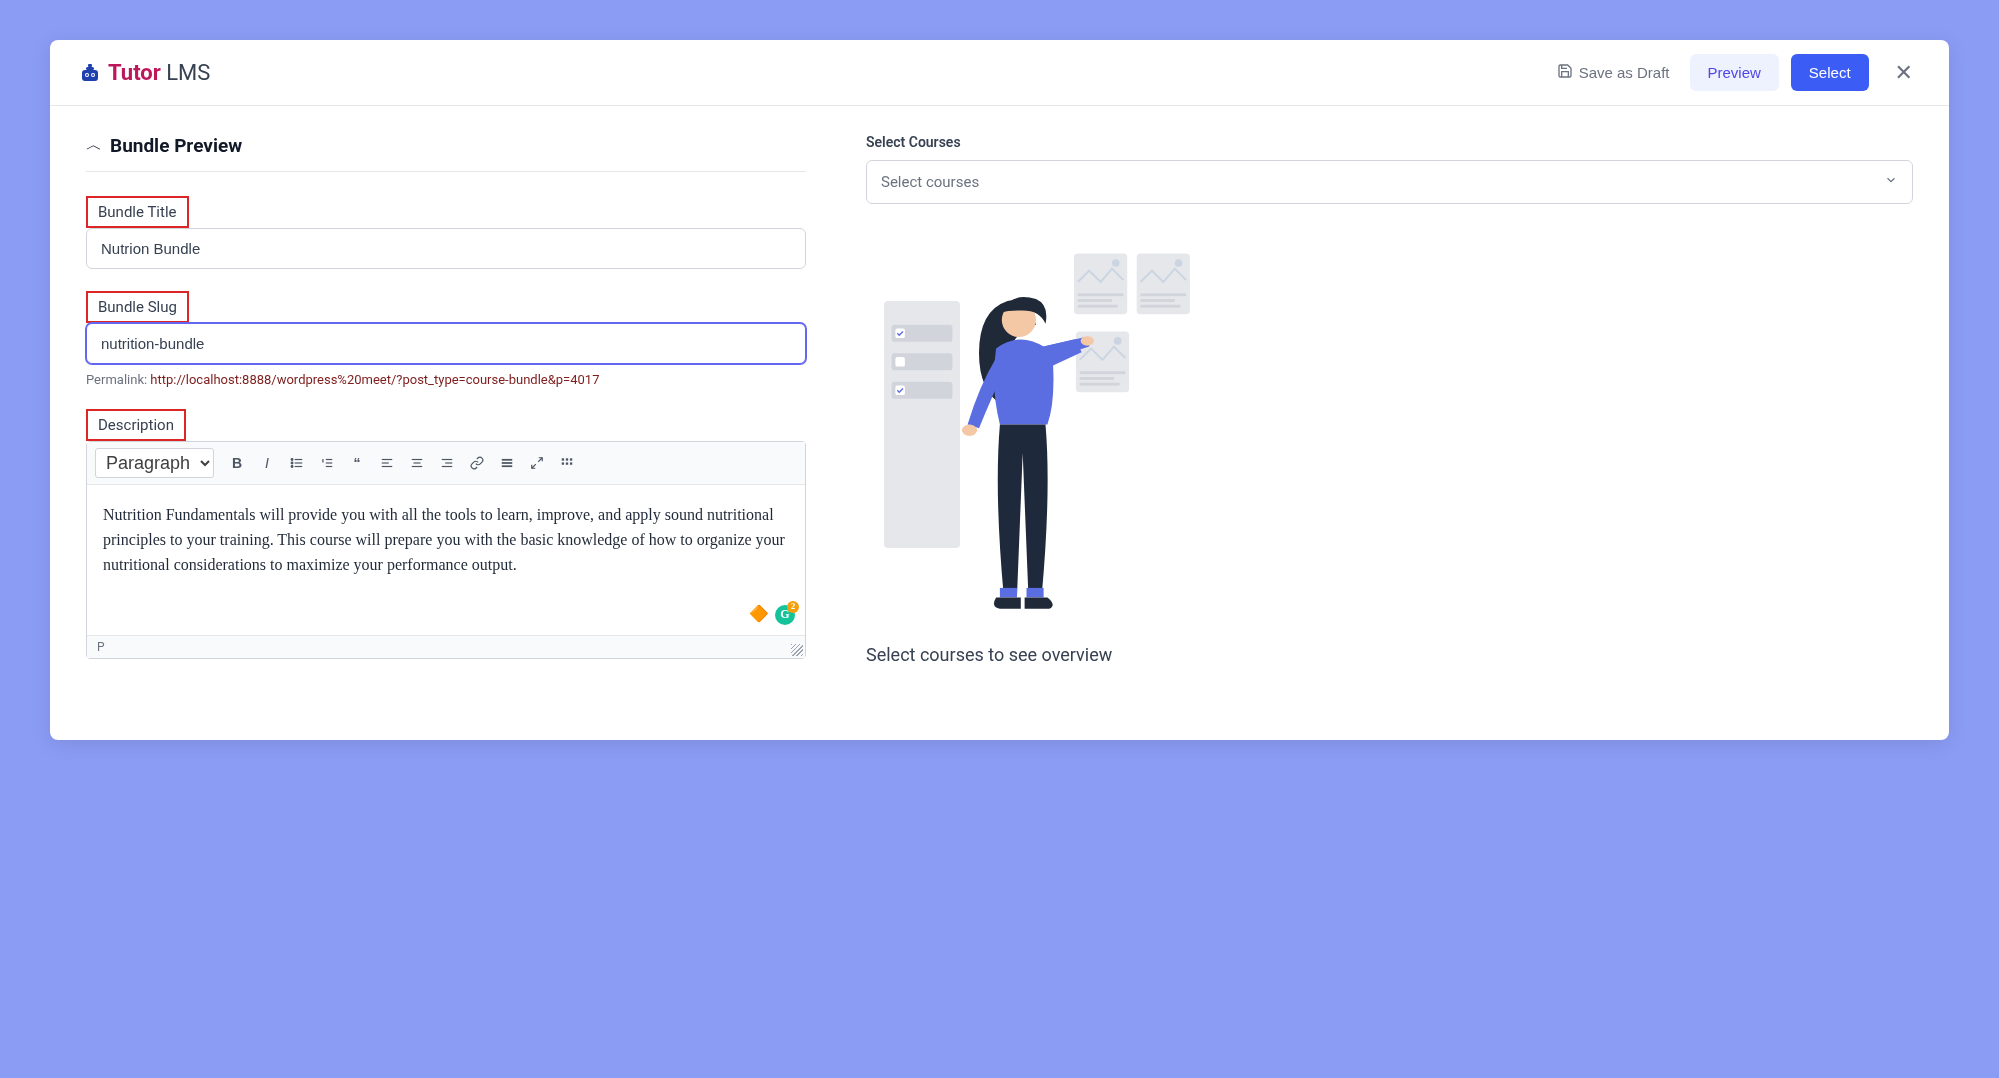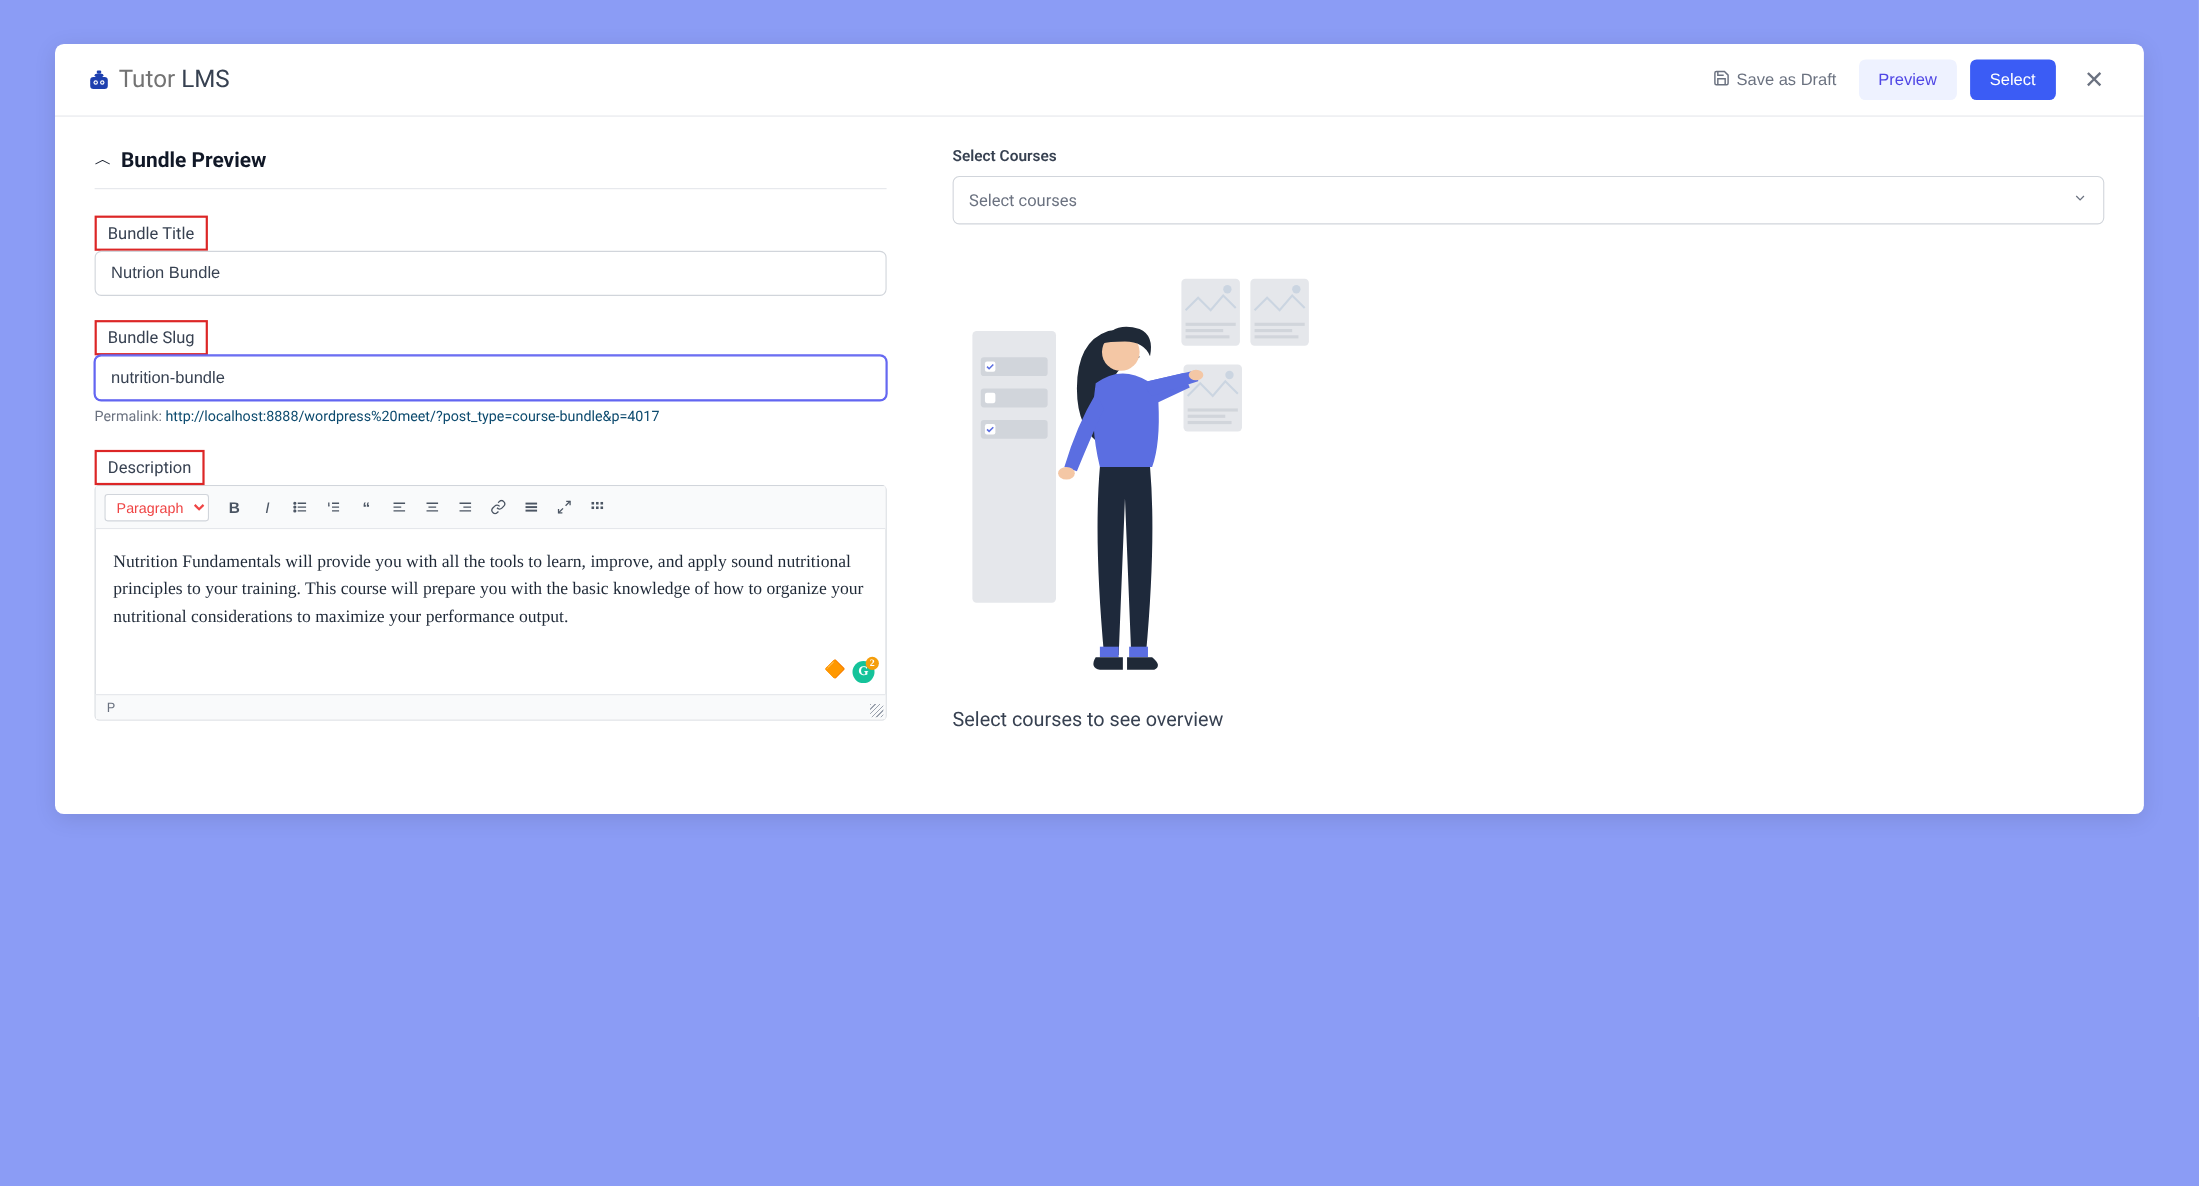--- a/index.html
+++ b/index.html
@@ -29,21 +29,21 @@
     gap: 6px;
     font-size: 22px;
     font-weight: 600;
     color: #1f2937;
   }
   .logo-icon {
     width: 24px;
     height: 24px;
     display: inline-block;
   }
-  .logo-tutor { font-weight: 400; color: #737373; margin-top: 44px; }
+  .logo-tutor { font-weight: 700; color: #be185d; margin-top: 44px; }
   .logo-lms { font-weight: 400; color: #374151; }
   .header-actions {
     display: flex;
     align-items: center;
     gap: 12px;
   }
   .btn-text {
     display: flex;
     align-items: center;
     gap: 6px;
@@ -124,41 +124,41 @@
   }
   .text-input.focused {
     border-color: #6366f1;
     box-shadow: 0 0 0 1px #6366f1;
   }
   .permalink-row {
     margin-top: 8px;
     font-size: 13px;
     color: #6b7280;
   }
-  .permalink-row a { color: #0c4a6e; text-decoration: none; }
+  .permalink-row a { color: #7f1d1d; text-decoration: none; }
   .editor-box {
     border: 1px solid #d1d5db;
     border-radius: 4px;
     background: #fff;
   }
   .editor-toolbar {
     display: flex;
     align-items: center;
     gap: 4px;
     padding: 6px 8px;
     border-bottom: 1px solid #e5e7eb;
     background: #f9fafb;
   }
   .format-select {
-    font-size: 13px;
+    font-size: 18px;
     padding: 3px 6px;
     border: 1px solid #d1d5db;
     border-radius: 3px;
     background: #fff;
-    color: #ef4444;
+    color: #404040;
     margin-right: 6px;
     min-width: 95px;
   }
   .tb-btn {
     width: 26px;
     height: 26px;
     display: flex;
     align-items: center;
     justify-content: center;
     background: none;

